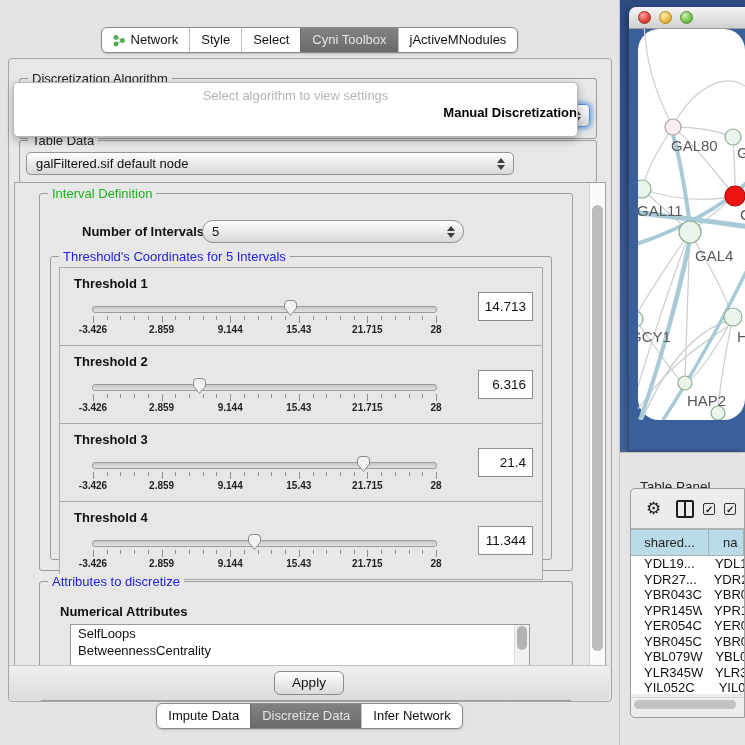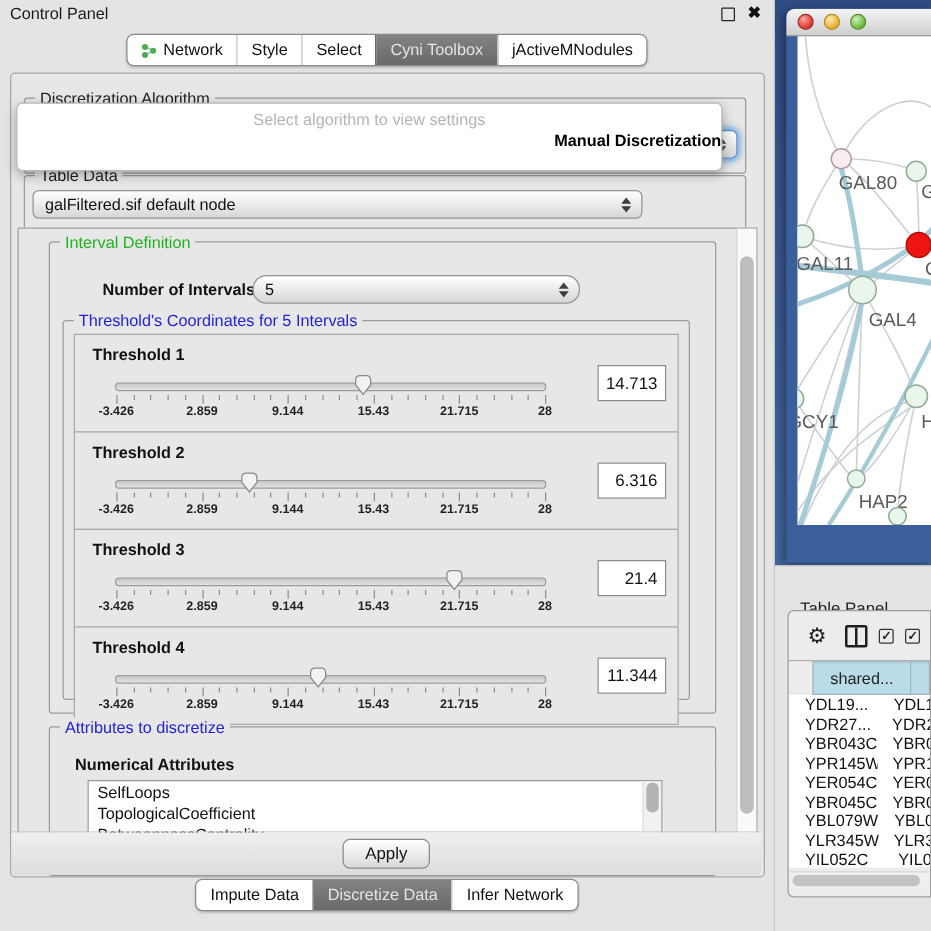--- a/index.html
+++ b/index.html
@@ -52,49 +52,44 @@
   .applybar{position:absolute;left:9px;top:665px;width:600px;height:34px;background:linear-gradient(#efefef,#dcdcdc);border-top:1px solid #c2c2c2;border-radius:0 0 4px 4px;z-index:4;}
   .applybtn{width:68px;height:22px;margin:5px auto 0 auto;border:1px solid #8a8a8a;border-radius:6px;background:linear-gradient(#ffffff,#d9d9d9);font-size:13.5px;text-align:center;line-height:21px;}
   
   .blue-region{position:absolute;left:620px;top:0;width:125px;height:452px;background:linear-gradient(180deg,#2d4c82,#42669f);}
   .mac-window{position:absolute;left:629px;top:7px;width:116px;height:443px;border-radius:7px 0 0 0;background:#3a5f9a;overflow:hidden;box-shadow:-2px 2px 7px rgba(0,0,0,.35);}
   .mac-titlebar{height:22px;background:linear-gradient(#f5f5f5,#cfcfcf);border-bottom:1px solid #9b9b9b;display:flex;align-items:center;padding-left:9px;gap:8px;box-sizing:border-box;}
   .light{width:13px;height:13px;border-radius:50%;box-sizing:border-box;}
   .light.red{background:radial-gradient(circle at 35% 30%,#ffa49e,#e0443c 60%,#b02c25);border:1px solid #9f2b24;}
   .light.yellow{background:radial-gradient(circle at 35% 30%,#ffeab0,#eeb73f 60%,#c58d1d);border:1px solid #b08a1e;}
   .light.green{background:radial-gradient(circle at 35% 30%,#cdf2b5,#77c04e 60%,#4f9a2e);border:1px solid #5a8f33;}
-  .canvas{position:absolute;left:9px;top:22px;width:107px;height:391px;background:#fff;}
+  .canvas{position:absolute;left:9px;top:22px;width:107px;height:391px;background:#fff;border-radius:21px;}
   .tp-bar{position:absolute;left:620px;top:452px;width:125px;height:34px;background:#e4e4e2;border-top:1px solid #c0c0c0;}
   .tp-title{position:absolute;left:20px;top:26px;font-size:13.5px;color:#222;}
   .table-card{position:absolute;left:630px;top:488px;width:115px;height:230px;background:#ececec;border:1px solid #9f9f9f;border-radius:5px 0 0 5px;overflow:hidden;box-sizing:border-box;}
   .tc-toolbar{height:39px;display:flex;align-items:center;padding-left:15px;gap:15px;}
   .gear{font-size:17px;color:#222;line-height:18px;}
   .cols-ico{width:18px;height:18px;border:2px solid #1e1e1e;border-radius:2px;position:relative;box-sizing:border-box;}
   .cols-ico:after{content:"";position:absolute;left:6px;top:0;width:2px;height:100%;background:#1e1e1e;}
   .cb{width:12px;height:12px;border:1.6px solid #333;border-radius:2px;font-size:10px;font-weight:bold;line-height:11px;text-align:center;color:#222;box-sizing:border-box;margin-left:-6px;}
-  .thead{display:flex;height:27px;border-top:1px solid #b2b2b2;padding-left:20px;}
+  .thead{display:flex;height:27px;border-top:1px solid #b2b2b2;}
   .th{background:#badce9;border:1px solid #9fb6c1;margin-left:-1px;font-size:13px;display:flex;align-items:center;justify-content:center;color:#222;box-sizing:border-box;white-space:nowrap;overflow:hidden;}
   .th1{width:79px;}
   .th2{flex:1;justify-content:flex-start;padding-left:14px;}
   .tbody{background:#fff;height:138px;overflow:hidden;}
   .tr{display:flex;height:15.5px;line-height:15.5px;font-size:13px;white-space:nowrap;align-items:center;}
   .td1{width:79px;padding-left:13px;box-sizing:border-box;overflow:hidden;}
   .td2{padding-left:12px;overflow:hidden;}
   .hscroll{position:absolute;left:1px;right:1px;bottom:6px;height:13px;background:#efefef;border-top:1px solid #d5d5d5;}
   .hthumb{position:absolute;left:2px;top:2px;height:9px;width:92%;background:#c3c3c3;border-radius:5px;}
 </style>
 </head>
 <body>
 
 <div class="cp">
-  <div class="cp-titlebar">
-    <div class="cp-title">Control Panel</div>
-    <div class="float-ico"></div>
-    <div class="close-ico">✖</div>
-  </div>
 
   <div class="seg-row" style="top:27px;">
     <div class="seg" id="top-tabs">
         <div class="seg-item">
           <svg width="13" height="13">
             <line x1="3" y1="10" x2="9.5" y2="6.5" stroke="#9aa"></line>
             <line x1="3" y1="3.5" x2="9.5" y2="6.5" stroke="#9aa"></line>
             <circle cx="3" cy="3.5" r="2.4" fill="#4aae4f"></circle>
             <circle cx="3" cy="10" r="2.4" fill="#4aae4f"></circle>
             <circle cx="9.5" cy="6.5" r="2.4" fill="#4aae4f"></circle>
@@ -341,21 +336,20 @@
           </div>
       </div>
     </div>
 
     <div class="group" style="left:24px;top:398px;width:532px;height:118px;">
       <div class="group-title gt-blue">Attributes to discretize</div>
       <div class="numattr-label">Numerical Attributes</div>
       <div class="attr-list">
         <div id="attr-items">
             <div class="attr-item">SelfLoops</div>
-            <div class="attr-item">TopologicalCoefficient</div>
             <div class="attr-item">BetweennessCentrality</div>
           </div>
         <div class="attr-vsb">
             <div class="attr-thumb"></div>
           </div>
       </div>
     </div>
   </div>
 
   <div class="applybar">

